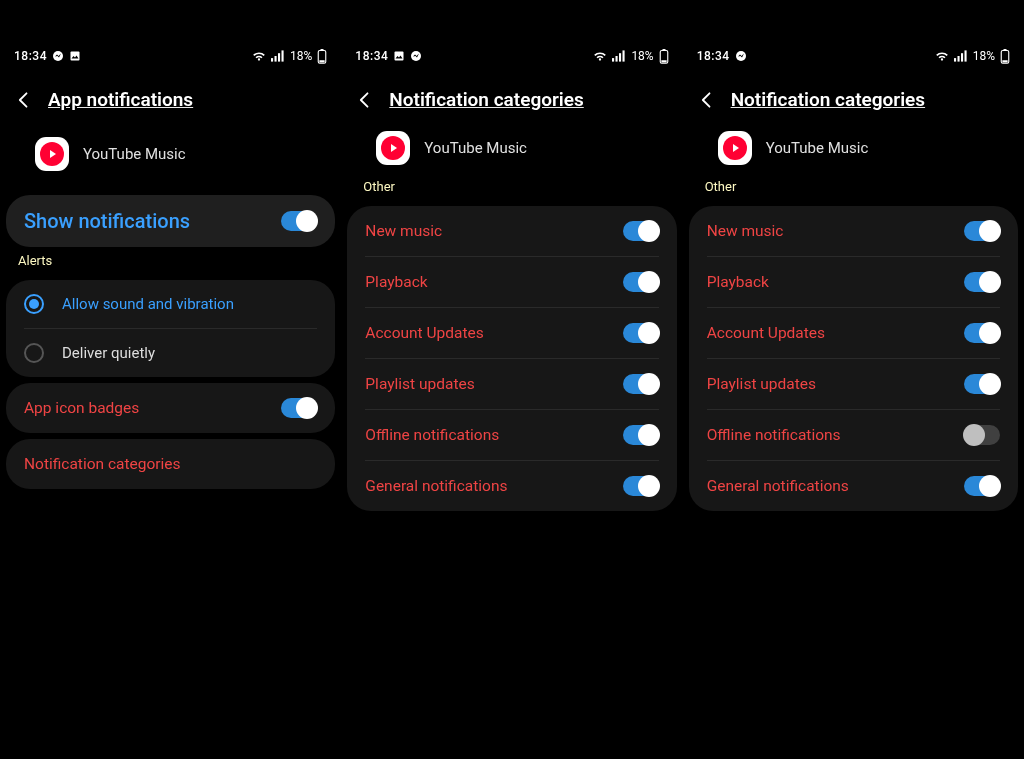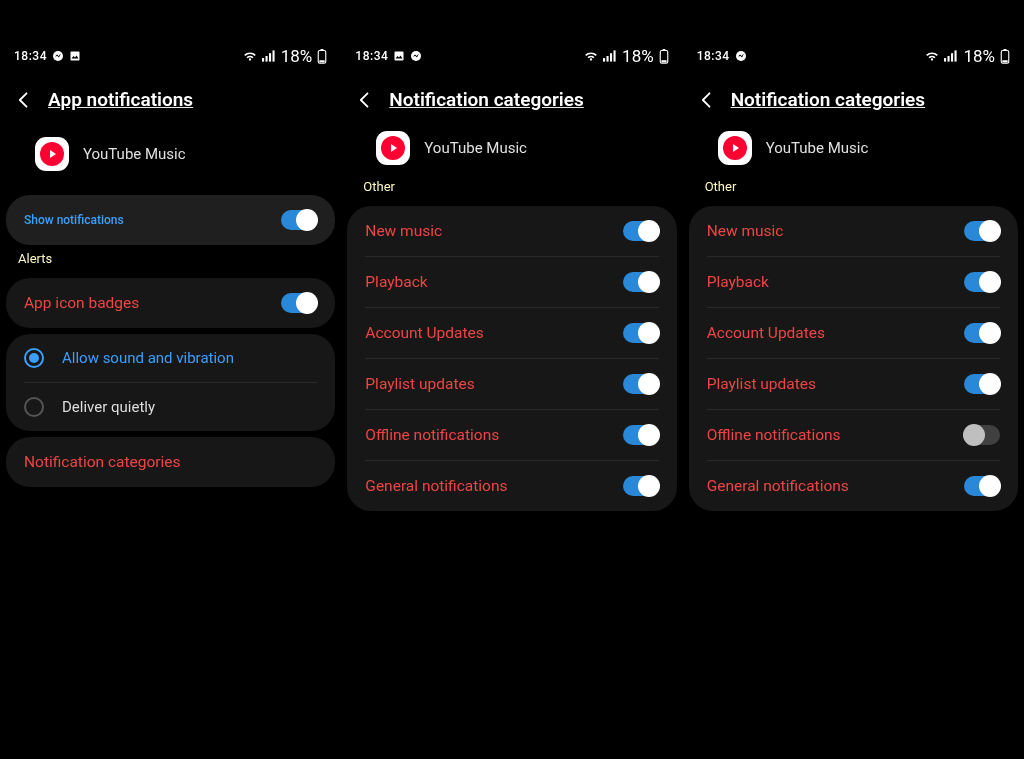--- a/index.html
+++ b/index.html
@@ -25,21 +25,21 @@
     display: flex;
     justify-content: space-between;
     align-items: center;
     height: 28px;
     padding: 0 14px;
     font-size: 12px;
     color: #fff;
   }
   .status-left, .status-right { display: flex; align-items: center; gap: 5px; }
   .status-left .time { font-weight: 500; letter-spacing: .5px; }
-  .status-right .battery-txt { font-size: 17px; }
+  .status-right .battery-txt { font-size: 12px; }
   .icon { display: inline-flex; }
   
   .header {
     display: flex;
     align-items: center;
     gap: 14px;
     padding: 18px 14px 14px 14px;
     text-decoration: underline;
   }
   .header .back { }
@@ -82,21 +82,21 @@
     overflow: hidden;
   }
   .row {
     display: flex;
     align-items: center;
     justify-content: space-between;
     padding: 14px 18px;
     min-height: 50px;
   }
   .row .label { font-size: 15.5px; color: #ef4444; }
-  .row .label.accent { color: #3aa0ff; font-size: 12px; font-weight: 500; }
+  .row .label.accent { color: #3aa0ff; font-size: 20px; font-weight: 500; }
   .divider {
     height: 1px; background: #2a2a2a; margin: 0 18px;
   }
   .section-label {
     font-size: 13px;
     color: #fef9c3;
     padding: 0 18px 6px 18px;
   }
   .screen2 .section-label, .screen3 .section-label { padding-left: 22px; }
   
@@ -199,37 +199,37 @@
       <span class="label accent">Show notifications</span>
       <span class="toggle on">
           <span class="knob"></span>
         </span>
     </div>
   </div>
 
   <div class="section-label" style="margin-top:6px;">Alerts</div>
 
   <div class="card">
-    <div class="row">
-      <span class="label">App icon badges</span>
-      <span class="toggle on">
-          <span class="knob"></span>
-        </span>
-    </div>
-  </div>
-
-  <div class="card">
     <div class="radio-row">
       <span class="radio selected"></span>
       <span class="rlabel accent">Allow sound and vibration</span>
     </div>
     <div class="divider"></div>
     <div class="radio-row">
       <span class="radio"></span>
       <span class="rlabel">Deliver quietly</span>
+    </div>
+  </div>
+
+  <div class="card">
+    <div class="row">
+      <span class="label">App icon badges</span>
+      <span class="toggle on">
+          <span class="knob"></span>
+        </span>
     </div>
   </div>
 
   <div class="card">
     <div class="row">
       <span class="label">Notification categories</span>
     </div>
   </div>
 </div>
 

